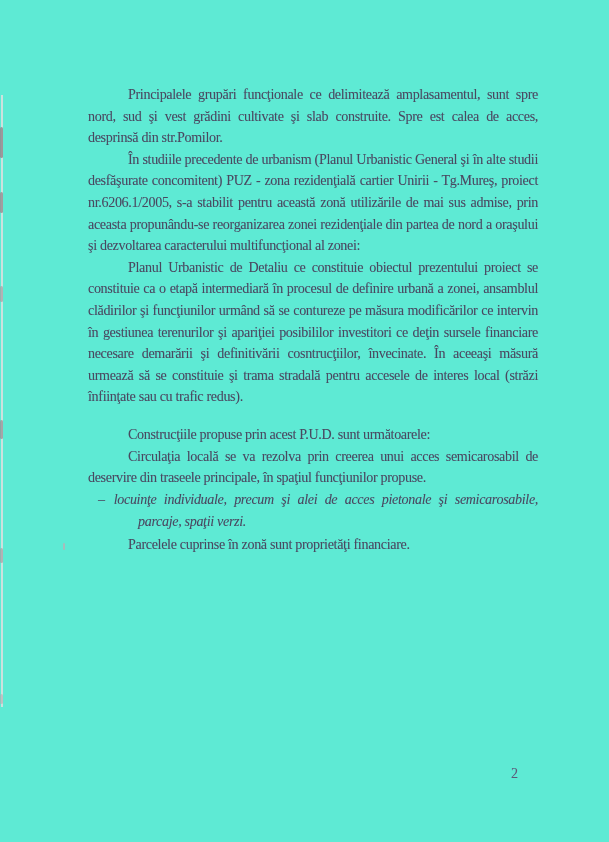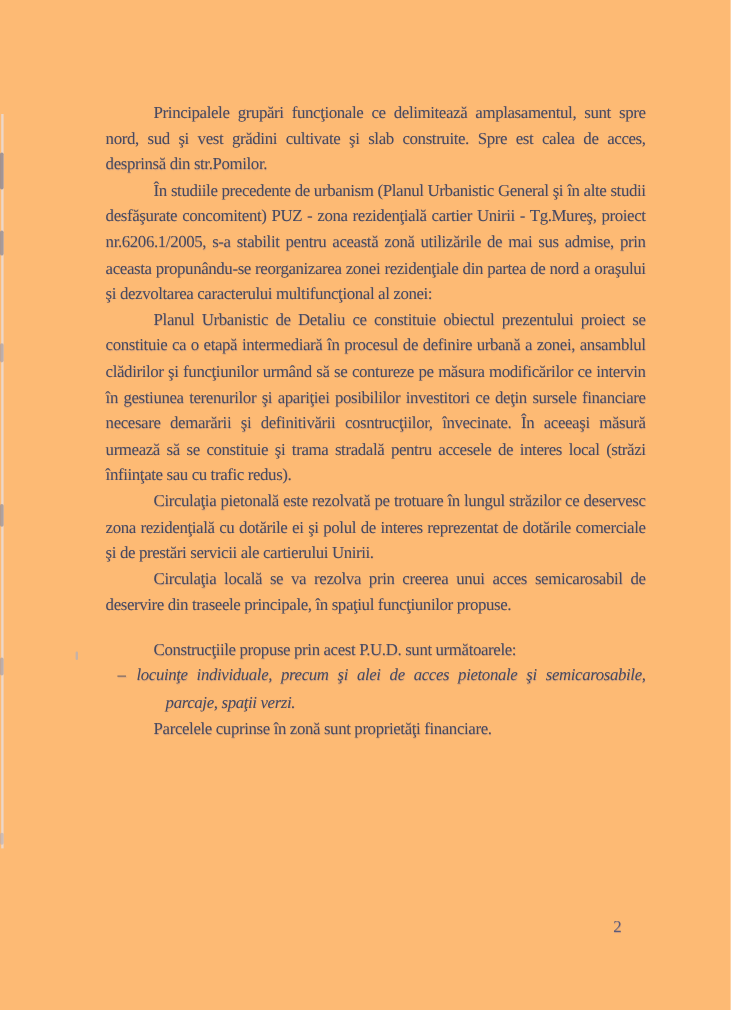--- a/index.html
+++ b/index.html
@@ -4,21 +4,21 @@
 <style>
   html, body {
     margin: 0;
     padding: 0;
     background: #ffffff;
   }
   .page {
     position: relative;
     width: 609px;
     height: 842px;
-    background: #fdba74;
+    background: #5eead4;
     overflow: hidden;
     font-family: "Liberation Serif", serif;
   }
   
   .content {
     position: absolute;
     left: 88px;
     top: 84px;
     width: 450px;
     color: #484a5f;
@@ -102,22 +102,21 @@
     <div class="edge-mark m4"></div>
     <div class="edge-mark m5"></div>
     <div class="edge-mark m6"></div>
     <div class="speck"></div>
   </div>
 
   <div class="content">
     <p class="para">Principalele grupări funcţionale ce delimitează amplasamentul, sunt spre nord, sud şi vest grădini cultivate şi slab construite. Spre est calea de acces, desprinsă din str.Pomilor.</p>
     <p class="para">În studiile precedente de urbanism (Planul Urbanistic General şi în alte studii desfăşurate concomitent) PUZ - zona rezidenţială cartier Unirii - Tg.Mureş, proiect nr.6206.1/2005, s-a stabilit pentru această zonă utilizările de mai sus admise, prin aceasta propunându-se reorganizarea zonei rezidenţiale din partea de nord a oraşului şi dezvoltarea caracterului multifuncţional al zonei:</p>
     <p class="para">Planul Urbanistic de Detaliu ce constituie obiectul prezentului proiect se constituie ca o etapă intermediară în procesul de definire urbană a zonei, ansamblul clădirilor şi funcţiunilor urmând să se contureze pe măsura modificărilor ce intervin în gestiunea terenurilor şi apariţiei posibililor investitori ce deţin sursele financiare necesare demarării şi definitivării cosntrucţiilor, învecinate. În aceeaşi măsură urmează să se constituie şi trama stradală pentru accesele de interes local (străzi înfiinţate sau cu trafic redus).</p>
-    <p class="para">Circulaţia pietonală este rezolvată pe trotuare în lungul străzilor ce deservesc zona rezidenţială cu dotările ei şi polul de interes reprezentat de dotările comerciale şi de prestări servicii ale cartierului Unirii.</p>
+    <p class="para gap-before">Construcţiile propuse prin acest P.U.D. sunt următoarele:</p>
     <p class="para">Circulaţia locală se va rezolva prin creerea unui acces semicarosabil de deservire din traseele principale, în spaţiul funcţiunilor propuse.</p>
-    <p class="para gap-before">Construcţiile propuse prin acest P.U.D. sunt următoarele:</p>
     <p class="bullet-item"><span class="marker">–</span><span>locuinţe individuale, precum şi alei de acces pietonale şi semicarosabile, parcaje, spaţii verzi.</span></p>
     <p class="para">Parcelele cuprinse în zonă sunt proprietăţi financiare.</p>
   </div>
 
   <div class="pagenum">2</div>
 
 </div>
 
 </body></html>

